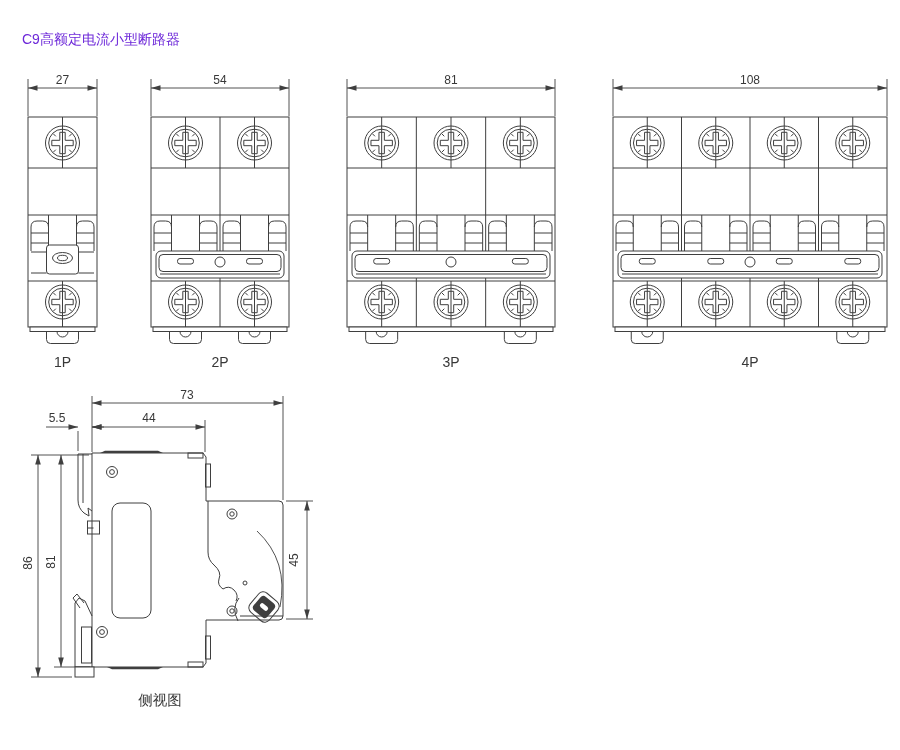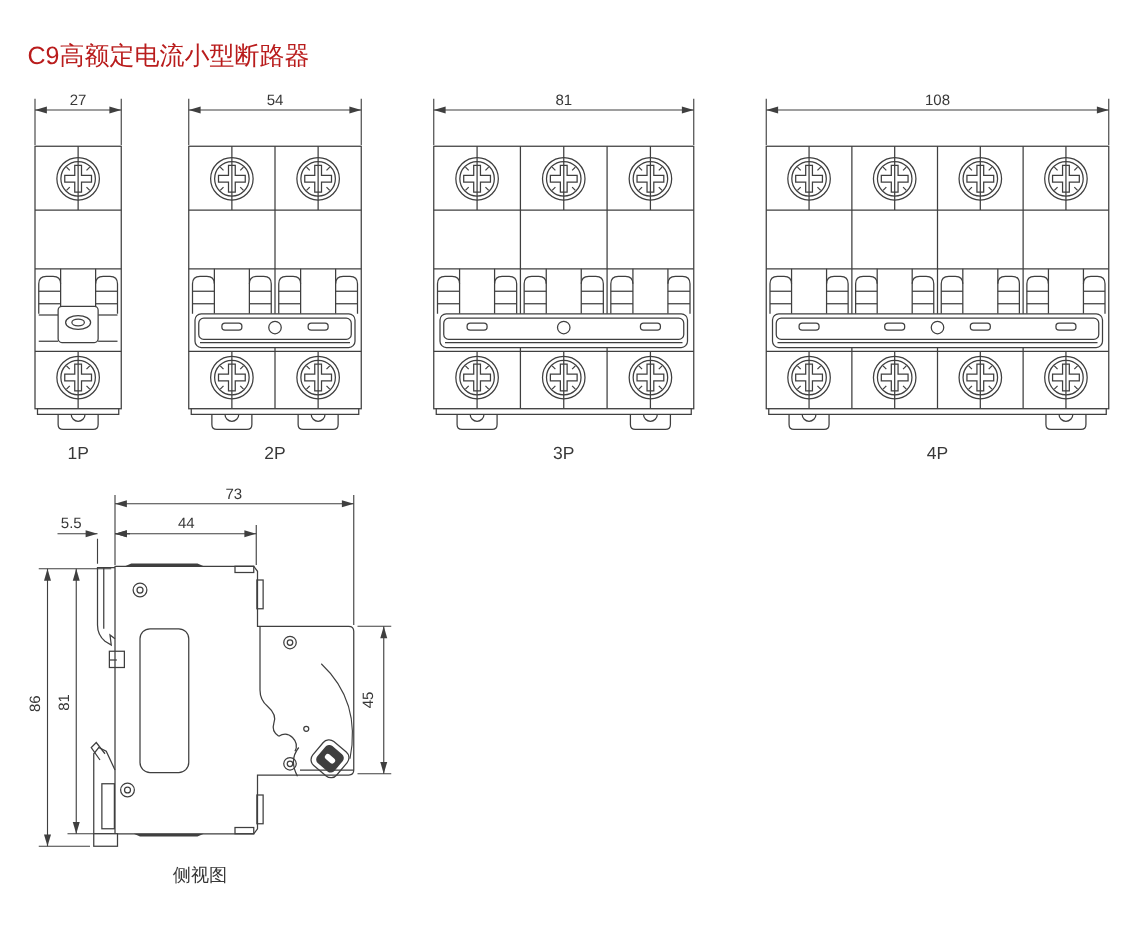--- a/index.html
+++ b/index.html
@@ -1,18 +1,18 @@
 <!DOCTYPE html>
 <html><head>
 <meta charset="utf-8">
 <style>
   html,body{margin:0;padding:0;background:#fff;}
   .page{position:relative;width:900px;height:750px;background:#fff;overflow:hidden;
         font-family:"Liberation Sans",sans-serif;}
-  #title{position:absolute;left:22px;top:31px;font-size:20px;color:#b91c1c;}
+  #title{position:absolute;left:22px;top:31px;font-size:14px;color:#6d28d9;}
   svg{position:absolute;left:0;top:0;}
   .ln{fill:none;stroke:#3f3f3f;stroke-width:1;}
   .lnw{fill:#fff;stroke:#3f3f3f;stroke-width:1;}
   .dim{fill:none;stroke:#3f3f3f;stroke-width:0.9;}
   .fillShape{fill:#3f3f3f;stroke:none;}
   svg text{fill:#383838;font-family:"Liberation Sans",sans-serif;}
   .dim-text{font-size:12px;}
   .view-label{font-size:14px;}
   .caption{font-size:14.5px;}
 </style>

